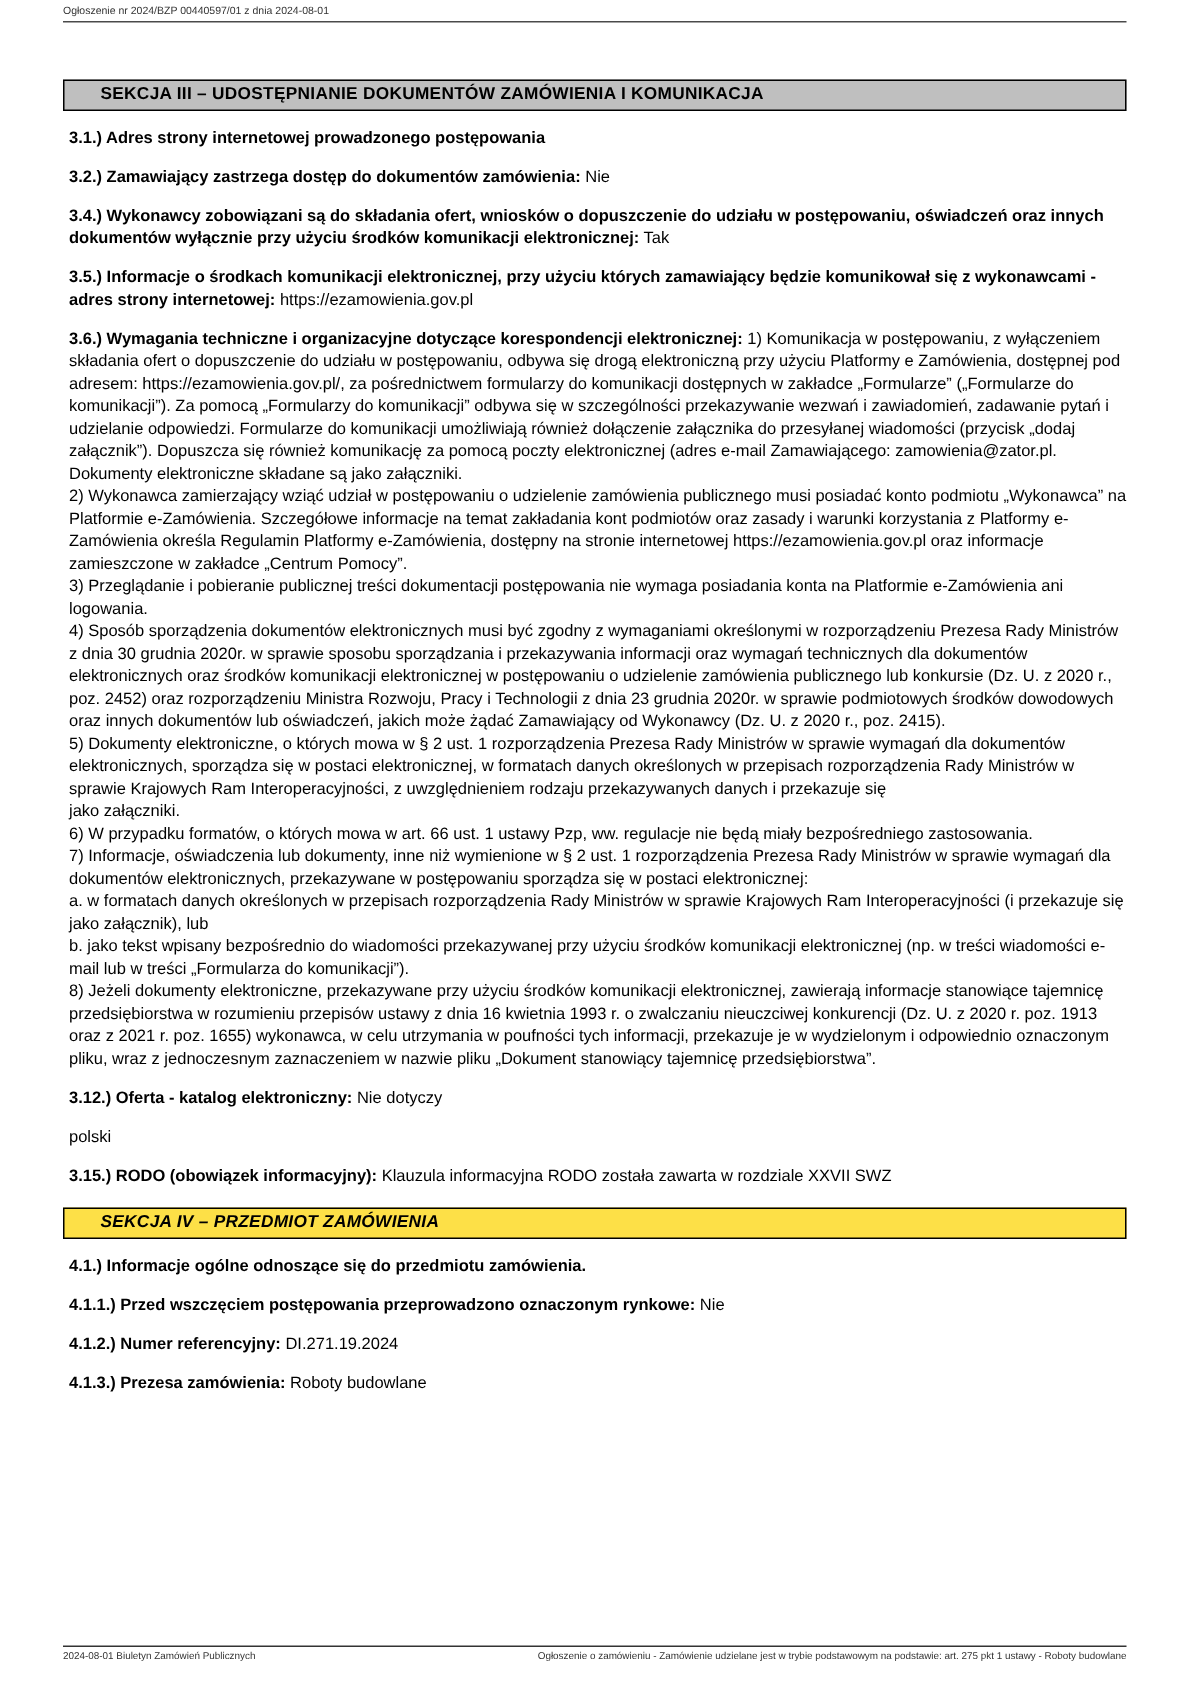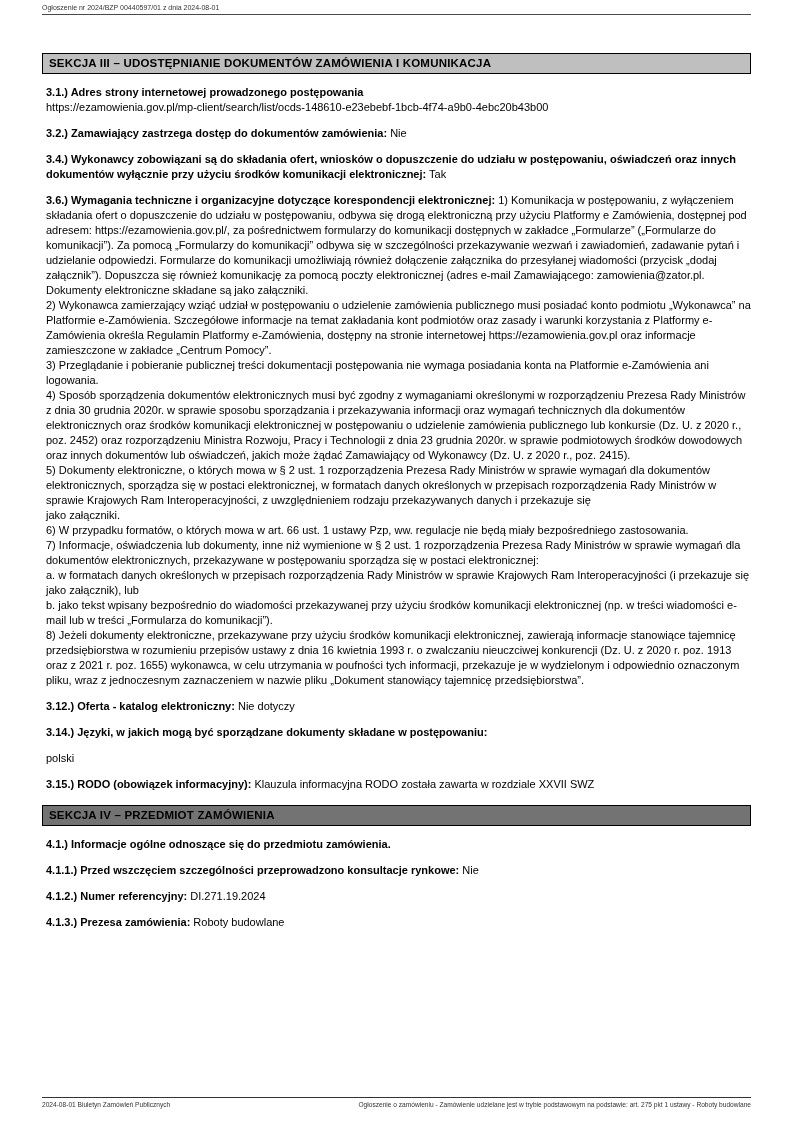--- a/index.html
+++ b/index.html
@@ -29,21 +29,21 @@
     right: 42px;
   }
   .doc-section:first-child .section-bar { margin-top: 38px; }
   .doc-section:not(:first-child) .section-bar { margin-top: 13px; }
   .section-bar {
     background: #bfbfbf;
     border: 1.5px solid #000000;
     font-weight: bold;
     font-size: 11.5px;
     line-height: 13px;
-    padding: 3px 5px 3px 6px;
+    padding: 3px 5px 3px 24px;
     margin: 0;
     letter-spacing: 0.2px;
   }
   .field {
     margin: 11px 0 0 4px;
     font-size: 11px;
     line-height: 15px;
   }
   .field-label { font-weight: bold; }
   .field-value { white-space: pre-wrap; }
@@ -67,31 +67,34 @@
 
   <div class="page-header">
     <span>Ogłoszenie nr 2024/BZP 00440597/01 z dnia 2024-08-01</span>
   </div>
 
   <div class="doc-body" id="sections-root">
   <section class="doc-section">
     <h2 class="section-bar" style="background: rgb(191, 191, 191); border-color: rgb(0, 0, 0);">SEKCJA III – UDOSTĘPNIANIE DOKUMENTÓW ZAMÓWIENIA I KOMUNIKACJA</h2>
     <div class="section-items">
   <div class="field-group">
-            <p class="field"><strong class="field-label">3.1.) Adres strony internetowej prowadzonego postępowania</strong><br><span class="field-value">https://ezamowienia.gov.pl/mp-client/search/list/ocds-148610-e23ebebf-1bcb-4f74-a9b0-4ebc20b43b00</span></p>
+            <p class="field"><strong class="field-label">3.1.) Adres strony internetowej prowadzonego postępowania</strong><br></p>
           </div>
 
   <div class="field-group">
             <p class="field"><strong class="field-label">3.2.) Zamawiający zastrzega dostęp do dokumentów zamówienia:</strong><span class="label-value-sep"> </span><span class="field-value">Nie</span></p>
           </div>
 
   <div class="field-group">
             <p class="field"><strong class="field-label">3.4.) Wykonawcy zobowiązani są do składania ofert, wniosków o dopuszczenie do udziału w postępowaniu, oświadczeń oraz innych dokumentów wyłącznie przy użyciu środków komunikacji elektronicznej:</strong><span class="label-value-sep"> </span><span class="field-value">Tak</span></p>
           </div>
 
+  <div class="field-group">
+            <p class="field"><strong class="field-label">3.5.) Informacje o środkach komunikacji elektronicznej, przy użyciu których zamawiający będzie komunikował się z wykonawcami - adres strony internetowej:</strong><span class="label-value-sep"> </span><span class="field-value">https://ezamowienia.gov.pl</span></p>
+          </div>
 
   <div class="field-group">
             <p class="field"><strong class="field-label">3.6.) Wymagania techniczne i organizacyjne dotyczące korespondencji elektronicznej:</strong><span class="label-value-sep"> </span><span class="field-value">1) Komunikacja w postępowaniu, z wyłączeniem składania ofert o dopuszczenie do udziału w postępowaniu, odbywa się drogą elektroniczną przy użyciu Platformy e Zamówienia, dostępnej pod adresem: https://ezamowienia.gov.pl/, za pośrednictwem formularzy do komunikacji dostępnych w zakładce „Formularze” („Formularze do komunikacji”). Za pomocą „Formularzy do komunikacji” odbywa się w szczególności przekazywanie wezwań i zawiadomień, zadawanie pytań i udzielanie odpowiedzi. Formularze do komunikacji umożliwiają również dołączenie załącznika do przesyłanej wiadomości (przycisk „dodaj załącznik”). Dopuszcza się również komunikację za pomocą poczty elektronicznej (adres e-mail Zamawiającego: zamowienia@zator.pl. Dokumenty elektroniczne składane są jako załączniki.
 2) Wykonawca zamierzający wziąć udział w postępowaniu o udzielenie zamówienia publicznego musi posiadać konto podmiotu „Wykonawca” na Platformie e-Zamówienia. Szczegółowe informacje na temat zakładania kont podmiotów oraz zasady i warunki korzystania z Platformy e-Zamówienia określa Regulamin Platformy e-Zamówienia, dostępny na stronie internetowej https://ezamowienia.gov.pl oraz informacje zamieszczone w zakładce „Centrum Pomocy”.
 3) Przeglądanie i pobieranie publicznej treści dokumentacji postępowania nie wymaga posiadania konta na Platformie e-Zamówienia ani logowania.
 4) Sposób sporządzenia dokumentów elektronicznych musi być zgodny z wymaganiami określonymi w rozporządzeniu Prezesa Rady Ministrów z dnia 30 grudnia 2020r. w sprawie sposobu sporządzania i przekazywania informacji oraz wymagań technicznych dla dokumentów elektronicznych oraz środków komunikacji elektronicznej w postępowaniu o udzielenie zamówienia publicznego lub konkursie (Dz. U. z 2020 r., poz. 2452) oraz rozporządzeniu Ministra Rozwoju, Pracy i Technologii z dnia 23 grudnia 2020r. w sprawie podmiotowych środków dowodowych oraz innych dokumentów lub oświadczeń, jakich może żądać Zamawiający od Wykonawcy (Dz. U. z 2020 r., poz. 2415).
 5) Dokumenty elektroniczne, o których mowa w § 2 ust. 1 rozporządzenia Prezesa Rady Ministrów w sprawie wymagań dla dokumentów elektronicznych, sporządza się w postaci elektronicznej, w formatach danych określonych w przepisach rozporządzenia Rady Ministrów w sprawie Krajowych Ram Interoperacyjności, z uwzględnieniem rodzaju przekazywanych danych i przekazuje się
 jako załączniki.
 6) W przypadku formatów, o których mowa w art. 66 ust. 1 ustawy Pzp, ww. regulacje nie będą miały bezpośredniego zastosowania.
 7) Informacje, oświadczenia lub dokumenty, inne niż wymienione w § 2 ust. 1 rozporządzenia Prezesa Rady Ministrów w sprawie wymagań dla dokumentów elektronicznych, przekazywane w postępowaniu sporządza się w postaci elektronicznej:
@@ -99,40 +102,39 @@
 b. jako tekst wpisany bezpośrednio do wiadomości przekazywanej przy użyciu środków komunikacji elektronicznej (np. w treści wiadomości e-mail lub w treści „Formularza do komunikacji”).
 8) Jeżeli dokumenty elektroniczne, przekazywane przy użyciu środków komunikacji elektronicznej, zawierają informacje stanowiące tajemnicę przedsiębiorstwa w rozumieniu przepisów ustawy z dnia 16 kwietnia 1993 r. o zwalczaniu nieuczciwej konkurencji (Dz. U. z 2020 r. poz. 1913 oraz z 2021 r. poz. 1655) wykonawca, w celu utrzymania w poufności tych informacji, przekazuje je w wydzielonym i odpowiednio oznaczonym pliku, wraz z jednoczesnym zaznaczeniem w nazwie pliku „Dokument stanowiący tajemnicę przedsiębiorstwa”.</span></p>
           </div>
 
 
   <div class="field-group">
             <p class="field"><strong class="field-label">3.12.) Oferta - katalog elektroniczny:</strong><span class="label-value-sep"> </span><span class="field-value">Nie dotyczy</span></p>
           </div>
 
   <div class="field-group">
-            <p class="field"><strong class="field-label">3.14.) Języki, w jakich mogą być sporządzane dokumenty składane w postępowaniu:</strong></p>
             <p class="field"><span class="field-value">polski</span></p>
           </div>
 
   <div class="field-group">
             <p class="field"><strong class="field-label">3.15.) RODO (obowiązek informacyjny):</strong><span class="label-value-sep"> </span><span class="field-value">Klauzula informacyjna RODO została zawarta w rozdziale XXVII SWZ</span></p>
           </div>
 
 </div>
   </section>
 
   <section class="doc-section">
-    <h2 class="section-bar" style="background: #737373; border-color: rgb(0, 0, 0);">SEKCJA IV – PRZEDMIOT ZAMÓWIENIA</h2>
+    <h2 class="section-bar" style="background: #fde047; border-color: rgb(0, 0, 0); font-style: italic;">SEKCJA IV – PRZEDMIOT ZAMÓWIENIA</h2>
     <div class="section-items">
   <div class="field-group">
             <p class="field"><strong class="field-label">4.1.) Informacje ogólne odnoszące się do przedmiotu zamówienia.</strong></p>
           </div>
 
   <div class="field-group">
-            <p class="field"><strong class="field-label">4.1.1.) Przed wszczęciem szczególności przeprowadzono konsultacje rynkowe:</strong><span class="label-value-sep"> </span><span class="field-value">Nie</span></p>
+            <p class="field"><strong class="field-label">4.1.1.) Przed wszczęciem postępowania przeprowadzono oznaczonym rynkowe:</strong><span class="label-value-sep"> </span><span class="field-value">Nie</span></p>
           </div>
 
   <div class="field-group">
             <p class="field"><strong class="field-label">4.1.2.) Numer referencyjny:</strong><span class="label-value-sep"> </span><span class="field-value">DI.271.19.2024</span></p>
           </div>
 
   <div class="field-group">
             <p class="field"><strong class="field-label">4.1.3.) Prezesa zamówienia:</strong><span class="label-value-sep"> </span><span class="field-value">Roboty budowlane</span></p>
           </div>
 </div>

